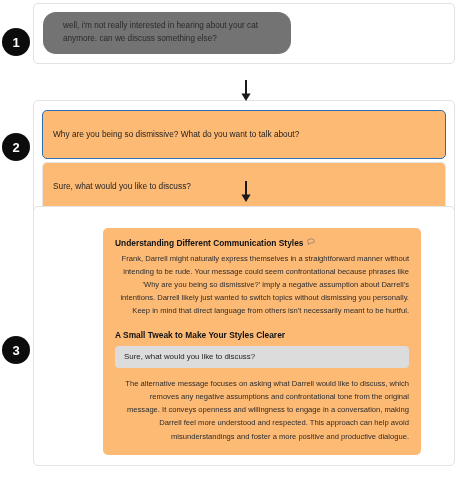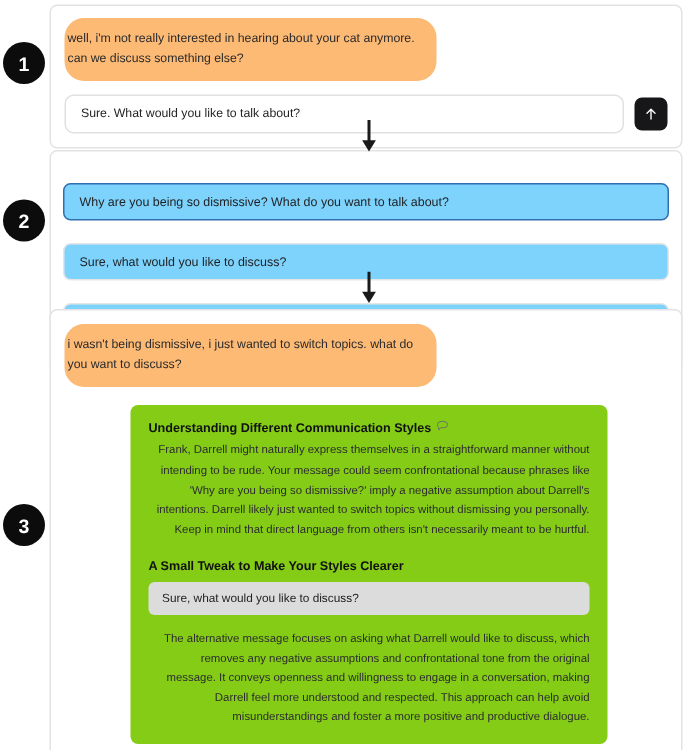--- a/index.html
+++ b/index.html
@@ -51,23 +51,23 @@
     background: #ffffff;
     border: 1px solid #e3e3e3;
     border-radius: 5px;
   }
   .panel-1 { top: 3px; padding: 8px 9px 9px 9px; }
   .panel-2 { top: 100px; padding: 6px 8px 7px 8px; }
   .panel-3 { top: 206px; padding: 9px 9px 10px 9px; }
 
   
   .bubble {
-    background: #fdba74;
+    background: #737373;
     border-radius: 13px;
-    padding: 7px 11px 8px 2px;
+    padding: 7px 11px 8px 20px;
     font-size: 8.2px;
     line-height: 1.62;
     color: #2a2a2c;
     max-width: 248px;
     box-sizing: border-box;
   }
   .bubble p { margin: 0; }
 
   
   .composer {
@@ -99,47 +99,47 @@
     display: flex;
     align-items: center;
     justify-content: center;
   }
   .send-btn svg { display: block; }
 
   
   .option {
     border: 1px solid #e6e6e6;
     border-radius: 5px;
-    background: #7dd3fc;
+    background: #fdba74;
     font-size: 8.3px;
     color: #1f1f21;
-    padding: 6px 10px;
-    margin: 15px 0;
+    padding: 18px 10px;
+    margin: 3px 0;
     line-height: 1.3;
   }
   .option.selected {
     border: 1.5px solid #2f6fb0;
   }
 
   
   .arrow {
     position: absolute;
     left: 238px;
     width: 16px;
     height: 22px;
     z-index: 3;
   }
   .arrow-1 { top: 80px; }
   .arrow-2 { top: 181px; }
   .arrow svg { display: block; }
 
   
   .advice-card {
-    margin: 12px 0 0 44px;
-    background: #84cc16;
+    margin: 12px 0 0 60px;
+    background: #fdba74;
     border-radius: 5px;
     padding: 10px 12px 12px 12px;
     box-sizing: border-box;
     width: 318px;
   }
   .advice-heading {
     font-size: 8.4px;
     font-weight: bold;
     color: #111113;
     margin: 0 0 3px 0;
@@ -173,30 +173,20 @@
 <div class="stage">
 
   <div class="badge badge-1">1</div>
   <div class="badge badge-2">2</div>
   <div class="badge badge-3">3</div>
 
   <div class="panel panel-1">
     <div class="bubble">
       <p>well, i'm not really interested in hearing about your cat anymore. can we discuss something else?</p>
     </div>
-    <div class="composer">
-      <div class="composer-input">Sure. What would you like to talk about?</div>
-      <div class="send-btn">
-        <span>
-          <svg width="10" height="10" viewBox="0 0 12 12" aria-hidden="true">
-            <path d="M6 10 L6 2.4 M6 2.2 L2.8 5.4 M6 2.2 L9.2 5.4" stroke="#ffffff" stroke-width="1.1" fill="none" stroke-linecap="round" stroke-linejoin="round"></path>
-          </svg>
-        </span>
-      </div>
-    </div>
   </div>
 
   <div class="arrow arrow-1">
     <svg width="16" height="22" viewBox="0 0 16 22" aria-hidden="true">
       <path d="M8 0 L8 15" stroke="#1a1a1a" stroke-width="2" fill="none"></path>
       <path d="M8 21 L3.4 13.5 L12.6 13.5 Z" fill="#1a1a1a"></path>
     </svg>
   </div>
 
   <div class="panel panel-2">
@@ -207,23 +197,20 @@
 
   <div class="arrow arrow-2">
     <svg width="16" height="22" viewBox="0 0 16 22" aria-hidden="true">
       <path d="M8 0 L8 15" stroke="#1a1a1a" stroke-width="2" fill="none"></path>
       <path d="M8 21 L3.4 13.5 L12.6 13.5 Z" fill="#1a1a1a"></path>
     </svg>
   </div>
 
   <div class="panel panel-3">
 
-    <div class="bubble">
-      <p>i wasn't being dismissive, i just wanted to switch topics. what do you want to discuss?</p>
-    </div>
 
     <div class="advice-card">
       <div class="advice-heading">
         <span>Understanding Different Communication Styles</span>
         <span class="bubble-icon">
           <svg width="8" height="8" viewBox="0 0 12 12" aria-hidden="true">
             <path d="M1 4.6 A3.6 3.1 0 0 1 4.6 1.5 L7.4 1.5 A3.6 3.1 0 0 1 11 4.6
                      A3.6 3.1 0 0 1 7.4 7.7 L4.2 7.7 L2 10 L2.4 7.5
                      A3.3 3 0 0 1 1 4.6 Z" fill="none" stroke="#6a6a6c" stroke-width="0.9" stroke-linejoin="round"></path>
           </svg>

